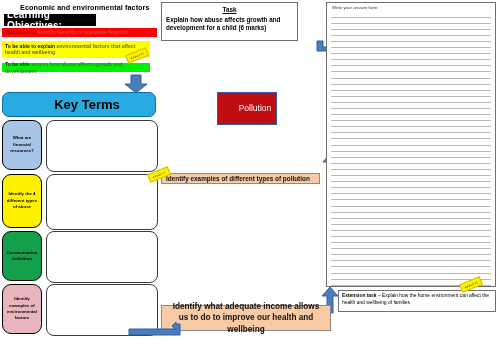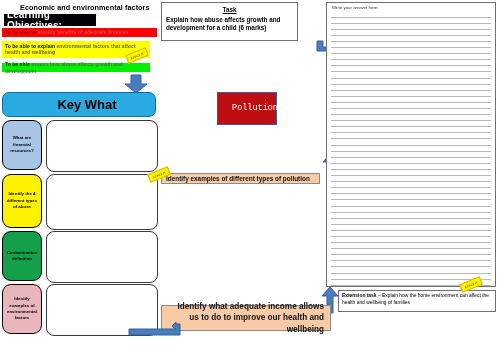--- a/index.html
+++ b/index.html
@@ -39,34 +39,34 @@
   .kt-row{left:2px;width:154px;}
   .kt-tag{position:absolute;left:0;width:40px;border:1.1px solid #000;border-radius:9px;
           display:flex;align-items:center;justify-content:center;text-align:center;
           font-size:4.4px;font-weight:700;line-height:1.45;padding:2px;box-sizing:border-box;}
   .kt-box{position:absolute;left:44px;width:110px;background:#fff;border:1.1px solid #3a3a3a;
           border-radius:8px;}
 
   
   .card{display:flex;align-items:center;justify-content:center;text-align:center;
         color:#fff;font-size:8.5px;line-height:1.35;}
-  .pollution{left:217px;top:92px;width:60px;height:33px;background:#BE0E12;border:1px solid #2f5fa8;font-family:Liberation Mono, monospace;}
+  .pollution{left:217px;top:92px;width:60px;height:33px;background:#BE0E12;border:1px solid #2f5fa8;}
   .income{left:221px;top:235px;width:52px;height:30px;background:#E8762C;border:1px solid #c4621f;}
 
   
   .taskbox{left:161px;top:2px;width:137px;height:39px;background:#fff;border:1px solid #6f6f6f;
            padding:3px 4px 0 4px;font-size:6.3px;font-weight:700;line-height:1.36;}
   .taskbox .tt{text-align:center;text-decoration:underline;margin-bottom:1px;}
 
   
   .strip{background:#F8CBA6;border:1px solid #8a8a8a;display:flex;align-items:center;
          font-weight:700;color:#111;}
   .strip-poll{left:161px;top:173px;width:159px;height:11px;font-size:6.4px;padding-left:4px;}
   .strip-inc{left:161px;top:305px;width:170px;height:26px;font-size:8.2px;padding:0 6px;
-             line-height:1.35;text-align:right;justify-content:center;}
+             line-height:1.35;text-align:center;justify-content:center;}
 
   
   .answer{left:326px;top:2px;width:170px;height:285px;background:#fff;border:1px solid #6f6f6f;
           padding:2px 4px;overflow:hidden;}
   .answer .lbl{font-size:4.4px;color:#333;margin:0 0 1.5px 1px;}
   .lines{display:block;}
   .lines .ln{height:5.1px;border-bottom:.7px solid #b9b9b9;}
 
   
   .ext{left:338px;top:290px;width:158px;height:22px;background:#fff;border:1px solid #6f6f6f;
@@ -105,21 +105,21 @@
   </div>
 
   <div class="apply apply1">APPLY IT</div>
 
   <div class="abs arrow-down">
     <svg width="24" height="19" viewBox="0 0 24 19">
       <polygon points="7,0 17,0 17,9 23,9 12,18 1,9 7,9" fill="#4A7EBB" stroke="#2f5fa8" stroke-width="1"></polygon>
     </svg>
   </div>
 
-  <div class="abs keyterms">Key What</div>
+  <div class="abs keyterms">Key Terms</div>
 
   <div class="abs kt-row" style="top:120px;height:50px;">
     <div class="kt-tag" style="top:0;height:50px;background:#A8C4E6;">What are financial resources?</div>
     <div class="kt-box" style="top:0;height:50px;"></div>
   </div>
 
   <div class="abs kt-row" style="top:174px;height:54px;">
     <div class="kt-tag" style="top:0;height:54px;background:#FFF200;">Identify the 4 different types of abuse</div>
     <div class="kt-box" style="top:0;height:54px;"></div>
   </div>

